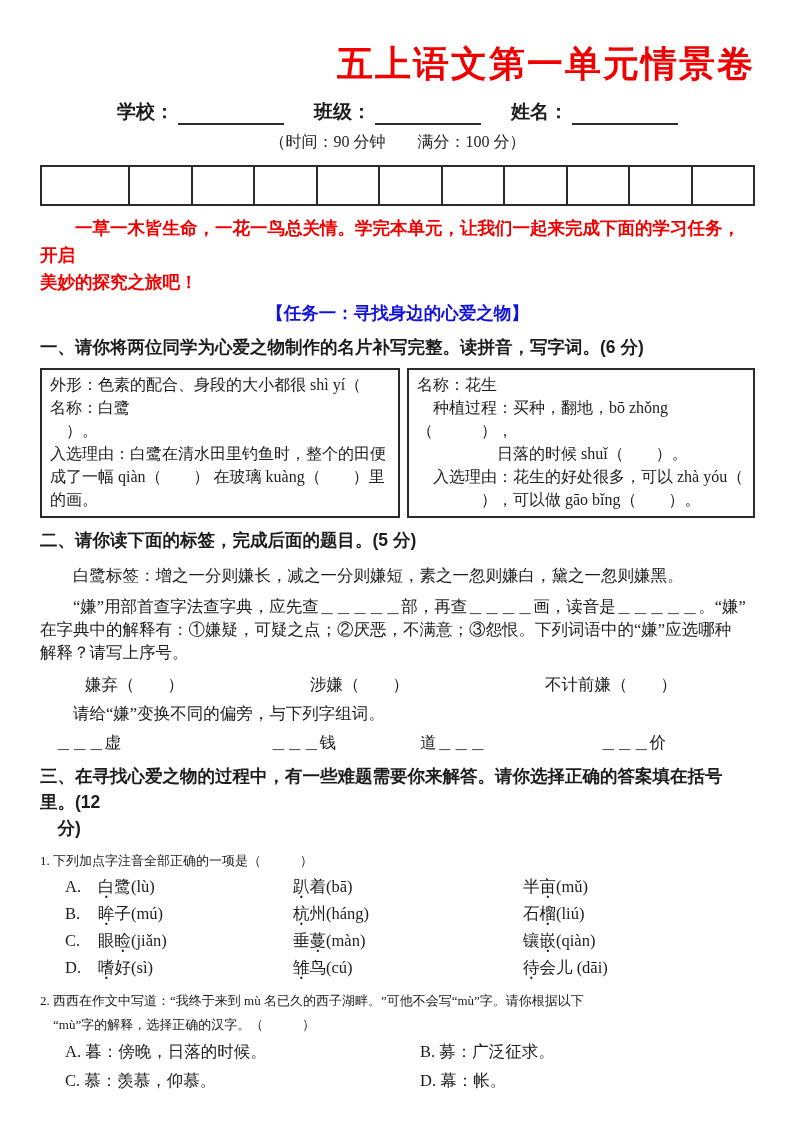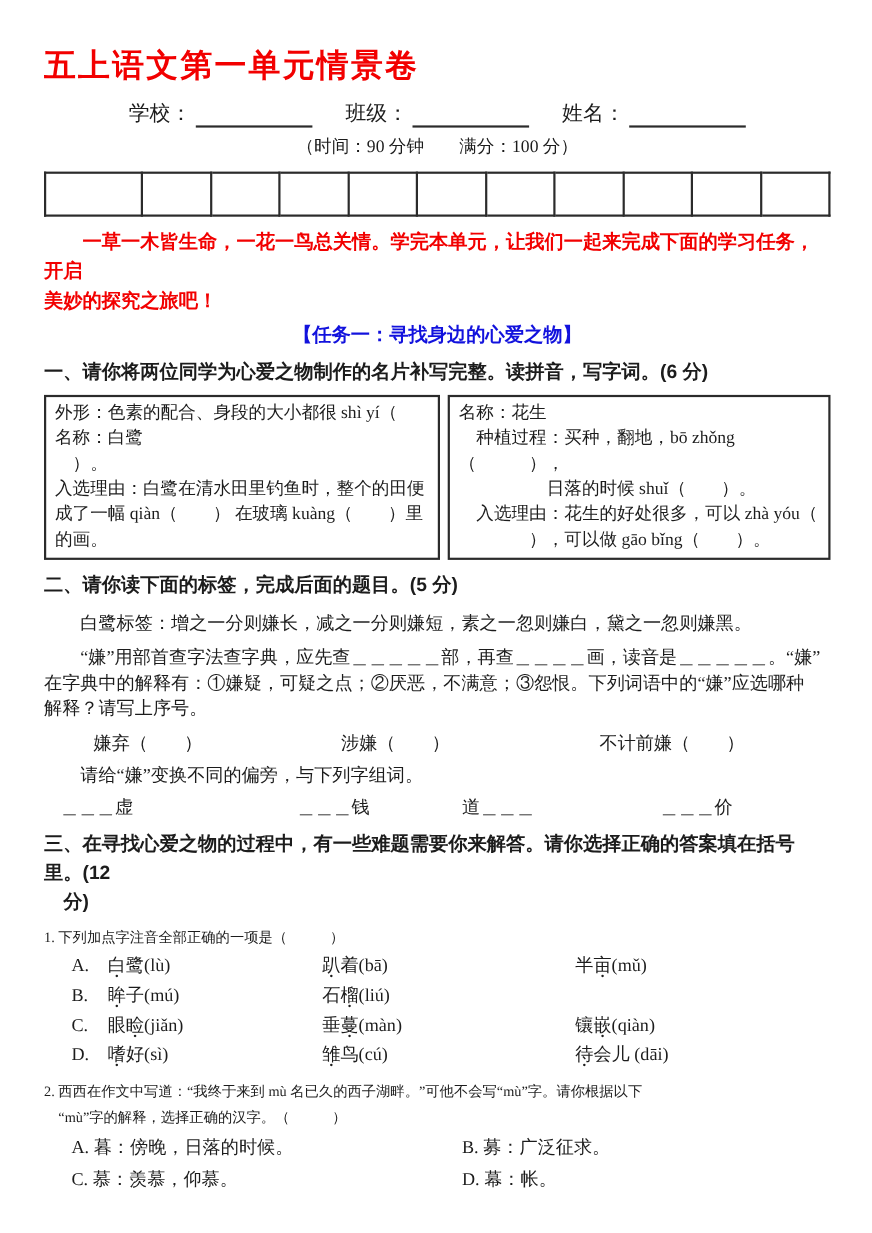--- a/index.html
+++ b/index.html
@@ -10,30 +10,30 @@
   }
   html,body{margin:0;padding:0;background:#ffffff;}
   body{
     width:793px;height:1121px;overflow:hidden;
     font-family:"Liberation Serif","DejaVu Serif",serif;
     color:var(--ink);
   }
   .page{box-sizing:border-box;width:793px;padding:40px 38px 0 40px;}
 
   .title{
-    margin:0 0 10px 0;text-align:left;
-    font-family:"Liberation Sans","DejaVu Sans",sans-serif;
-    font-weight:bold;font-size:29px;letter-spacing:2px;color:var(--red);
+    margin:0 0 10px 0;text-align:right;
+    font-family:"Liberation Sans","DejaVu Sans",sans-serif;
+    font-weight:bold;font-size:36px;letter-spacing:2px;color:var(--red);
   }
 
   .info-row{
     display:flex;justify-content:center;gap:30px;
     font-size:19px;margin-top:4px;white-space:nowrap;
   }
-  .info-item{display:flex;align-items:flex-end;}
+  .info-item{display:flex;align-items:flex-end;font-weight:bold;}
   .fill-line{display:inline-block;width:106px;height:20px;border-bottom:2px solid var(--line);margin-left:4px;}
 
   .time-row{text-align:center;font-size:16px;margin-top:7px;}
 
   table.score{width:100%;border-collapse:collapse;table-layout:fixed;margin-top:12px;}
   table.score td{border:2px solid var(--line);text-align:center;font-size:16px;padding:0;}
   table.score tr.head td{height:27px;}
   table.score tr.empty td{height:37px;}
 
   .intro{
@@ -195,20 +195,21 @@
   <div class="q-block" id="q1-options">
       <div class="opt-row">
         <span>A.</span>
         <span><span class="dotted">白</span>鹭(lù)</span>
         <span><span class="dotted">趴</span>着(bā)</span>
         <span>半<span class="dotted">亩</span>(mǔ)</span>
       </div>
       <div class="opt-row">
         <span>B.</span>
         <span><span class="dotted">眸</span>子(mú)</span>
+        <span><span class="dotted">杭</span>州(háng)</span>
         <span>石<span class="dotted">榴</span>(liú)</span>
       </div>
       <div class="opt-row">
         <span>C.</span>
         <span>眼<span class="dotted">睑</span>(jiǎn)</span>
         <span>垂<span class="dotted">蔓</span>(màn)</span>
         <span>镶<span class="dotted">嵌</span>(qiàn)</span>
       </div>
       <div class="opt-row">
         <span>D.</span>

